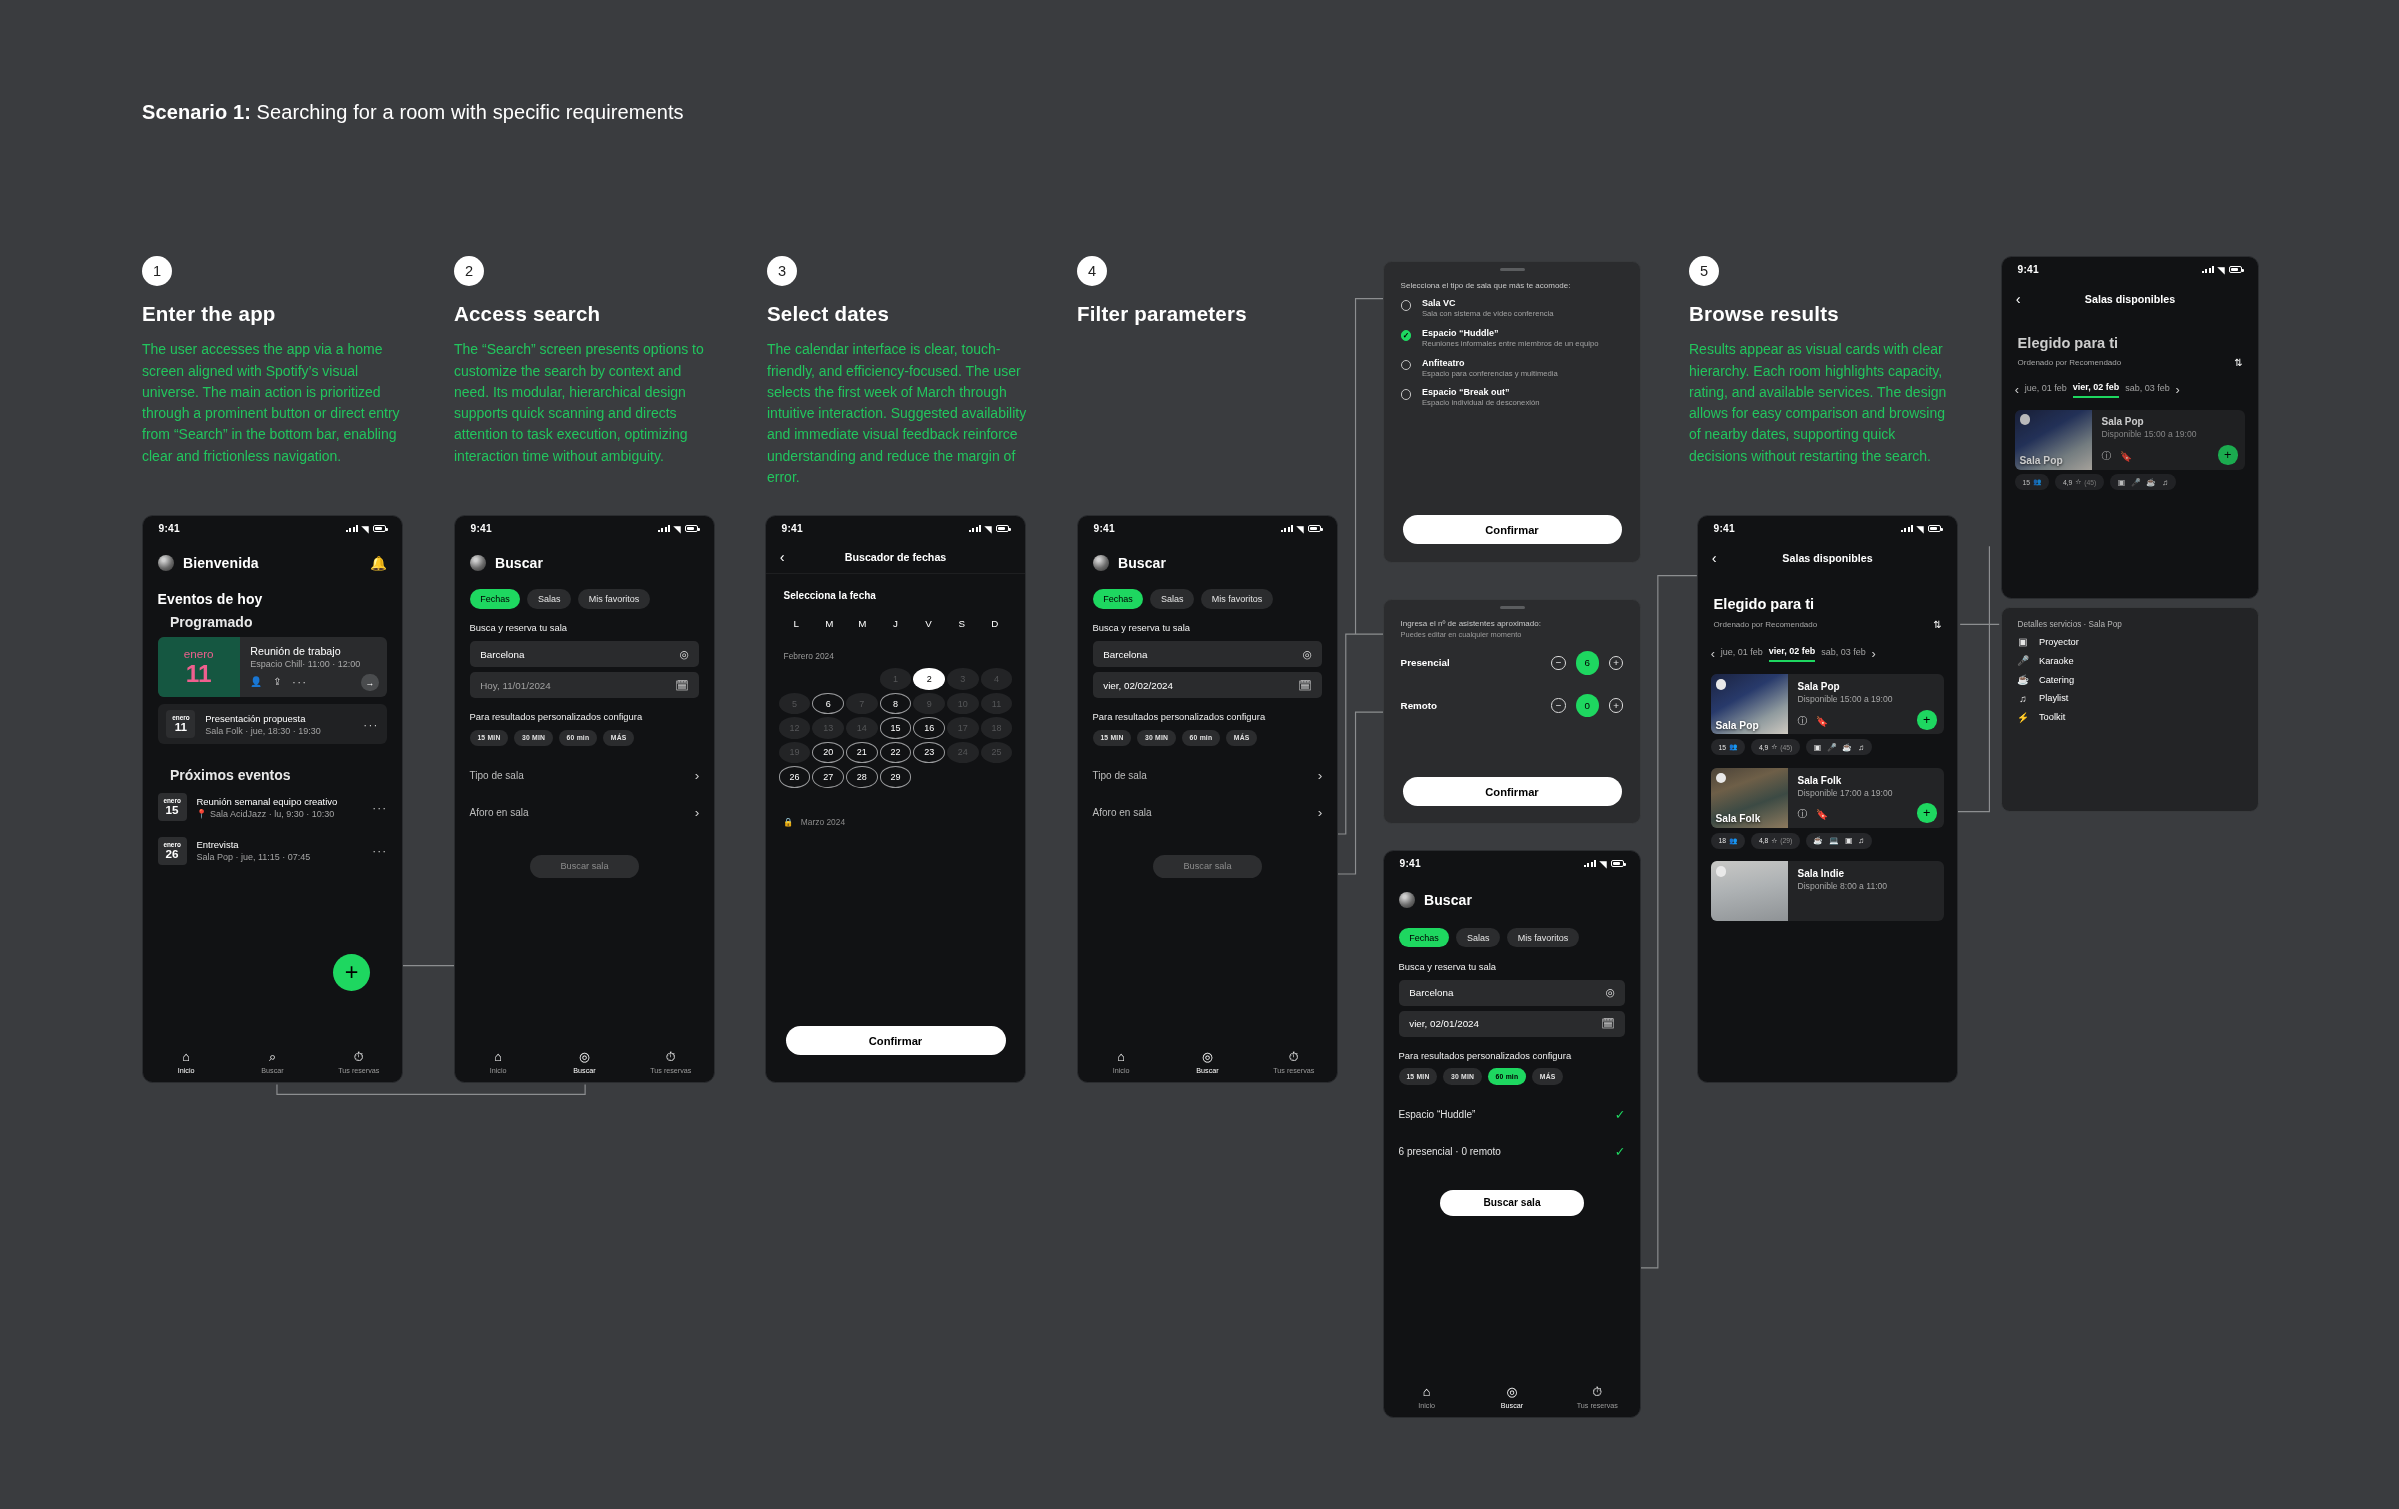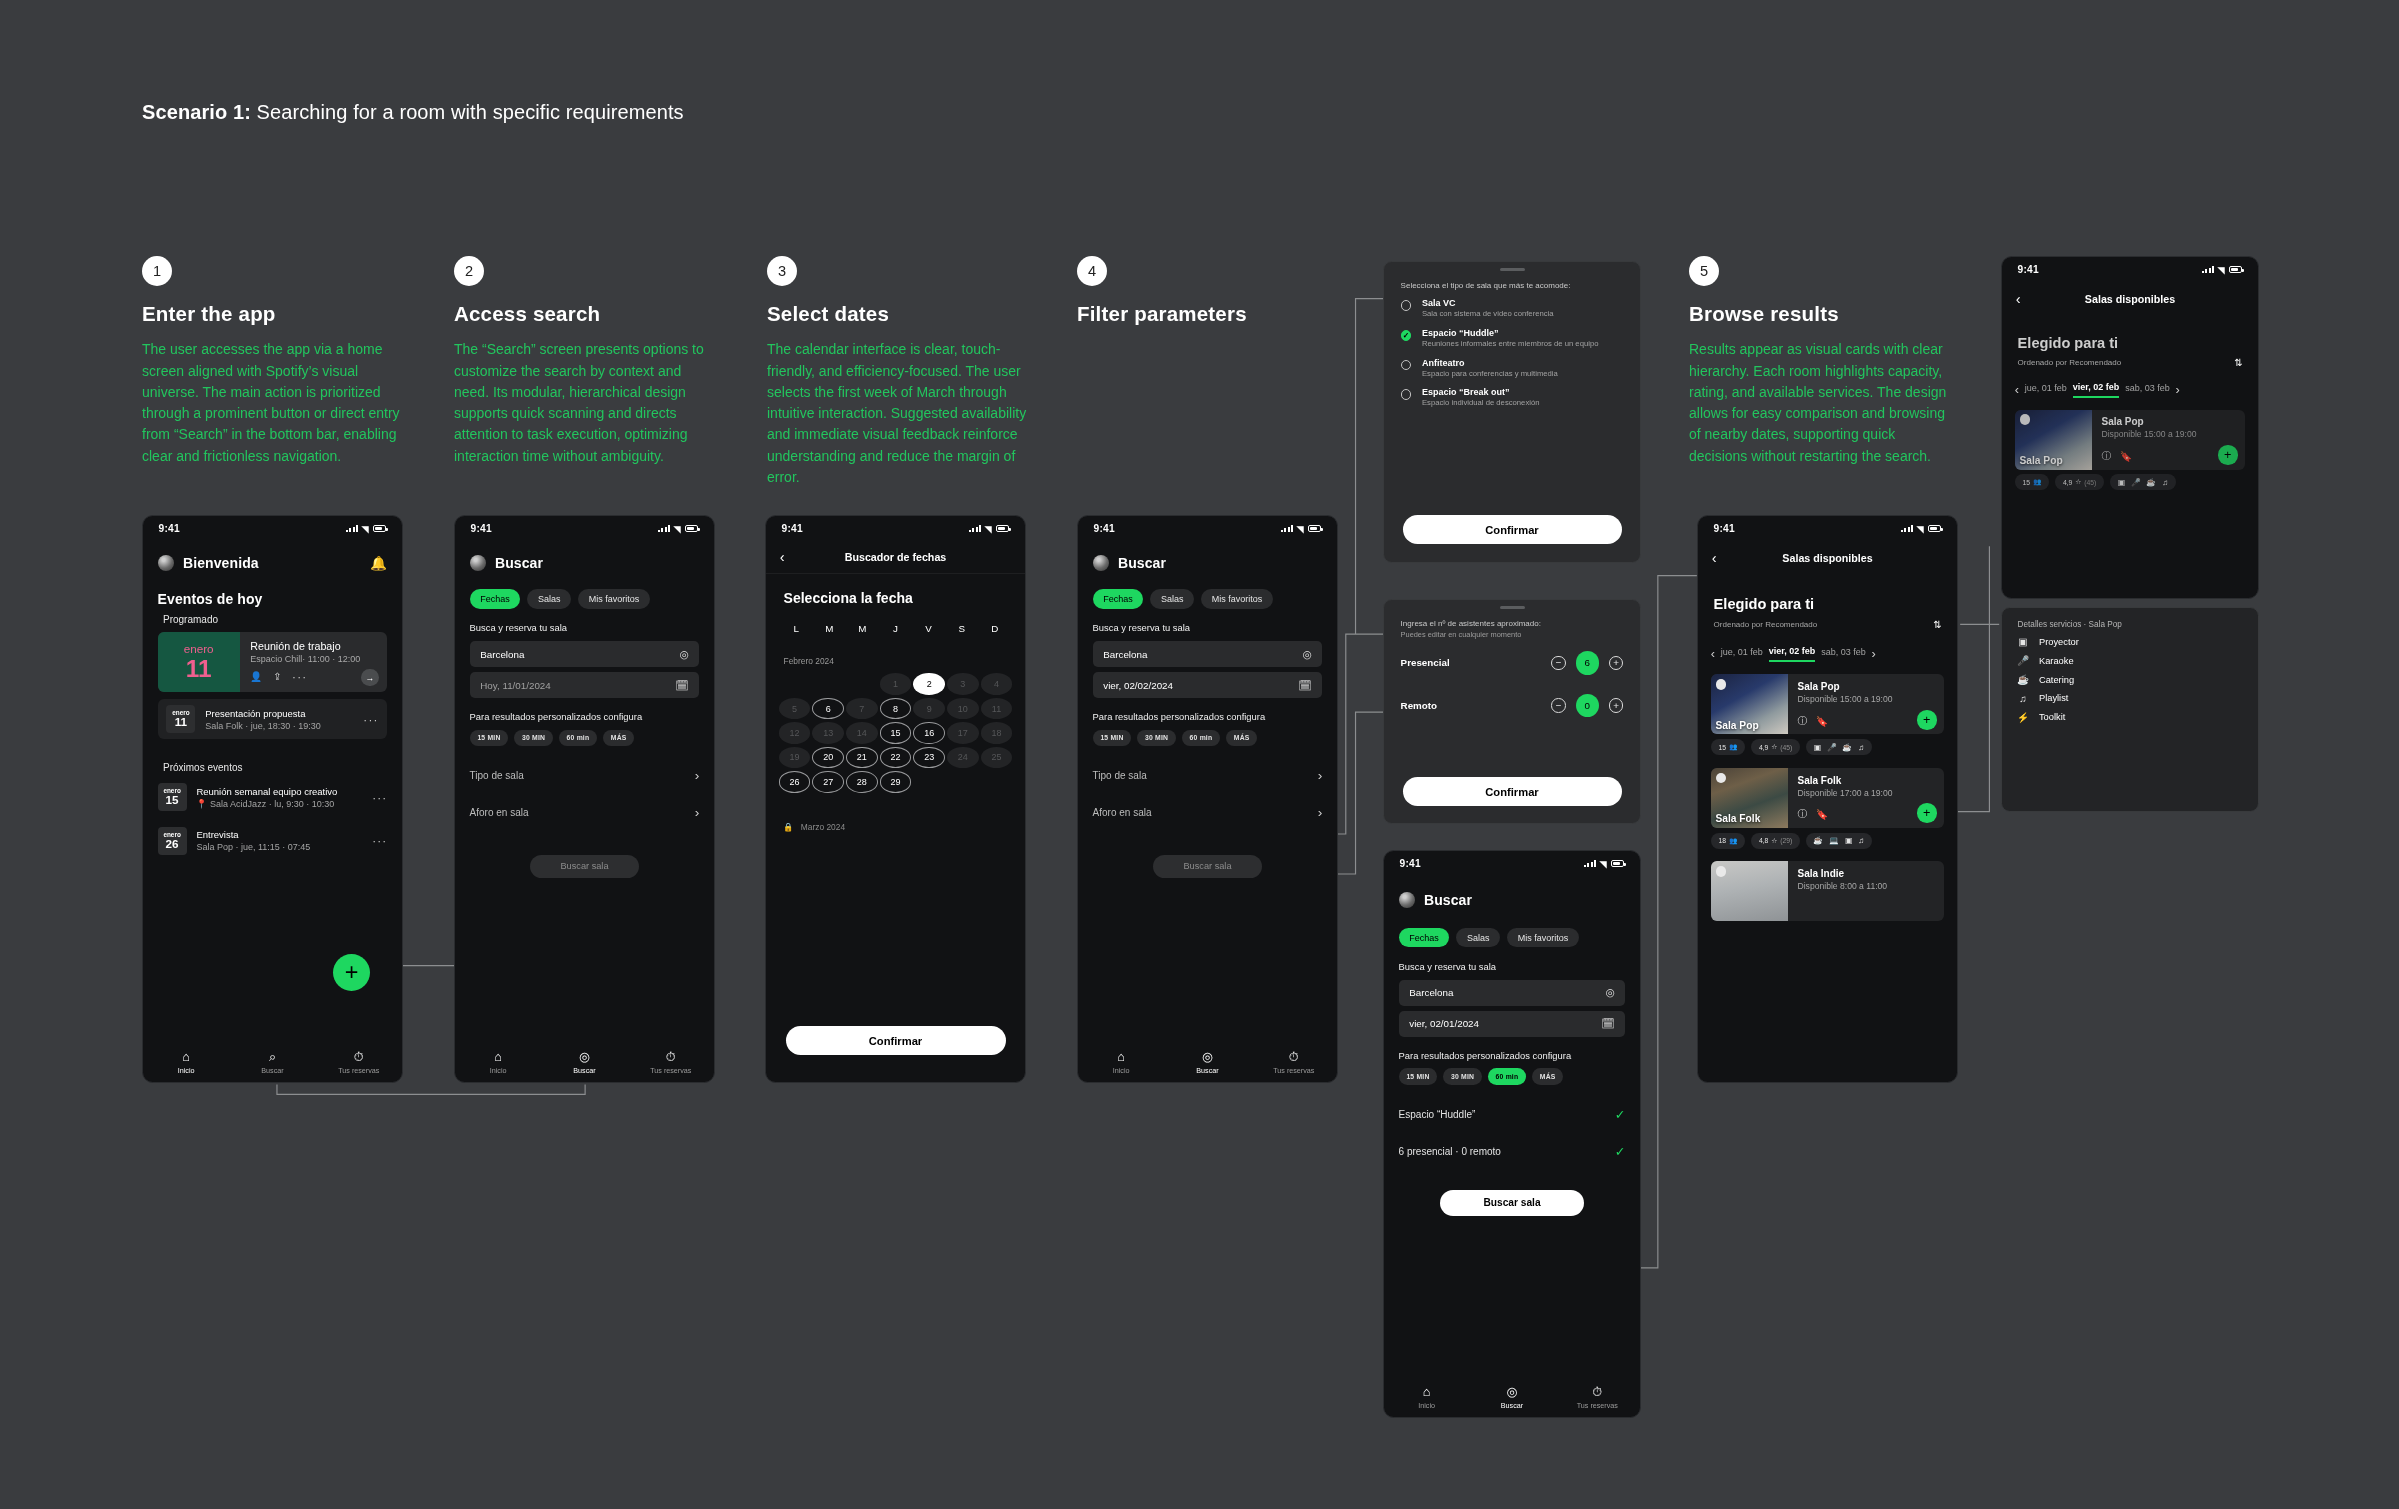--- a/index.html
+++ b/index.html
@@ -48,21 +48,21 @@
   .ph-head { display:flex; align-items:center; padding:0 14.6px; gap:8.8px; }
   .avatar {
     width:16.6px;height:16.6px;border-radius:50%;
     background:radial-gradient(circle at 35% 30%, #cfcfcf 10%, #6a6a6a 55%, #2e2e2e 100%);
     flex:none;
   }
   .ph-title { font-size:14px; font-weight:bold; letter-spacing:0.1px; }
   .bell { margin-left:auto; font-size:13.7px; }
 
   .sec-title { font-size:14px; font-weight:bold; padding:0 14.6px; letter-spacing:0.1px; }
-  .sec-sub { font-size:10px; font-weight:normal; padding:0 20px; color:#e8e8e8; }
+  .sec-sub { font-size:14px; font-weight:bold; padding:0 27px; color:#e8e8e8; }
 
   
   .ev-hero { margin:0 14.6px; display:flex; border-radius:5.9px; overflow:hidden; background:#2a2b2d; height:60px; }
   .ev-hero-date {
     width:82px; background:#14век; background:#155741; display:flex; flex-direction:column;
     align-items:center; justify-content:center; flex:none;
   }
   .ev-hero-mon { font-size:11.7px; color:#ef5f8e; font-weight:normal; line-height:1.1; }
   .ev-hero-day { font-size:24.4px; color:#ef5f8e; font-weight:bold; line-height:1.05; }
   .ev-hero-body { flex:1; padding:7.8px 9.8px 0 10.7px; position:relative; }
@@ -114,21 +114,21 @@
   .row-nav .chev { margin-left:auto; font-size:13.7px; color:#d2d2d2; font-weight:300; }
   .btn-ghost { margin:0 auto; width:109px; height:23.4px; border-radius:19.5px; background:#2d2e30;
                color:#8c8c8c; font-size:9.2px; display:flex; align-items:center; justify-content:center; }
   .btn-white { height:29px; border-radius:19.5px; background:#fff; color:#000; font-size:11.2px;
                font-weight:bold; display:flex; align-items:center; justify-content:center; }
 
   
   .cal-head { height:33px; display:flex; align-items:center; justify-content:center; position:relative;
               font-size:10.7px; font-weight:bold; border-bottom:1px solid #1e1f21; }
   .cal-back { position:absolute; left:13.7px; font-size:14.6px; font-weight:300; }
-  .cal-big { font-size:14px; font-weight:bold; padding:0 17.6px; }
+  .cal-big { font-size:10px; font-weight:bold; padding:0 17.6px; }
   .cal-dow { display:grid; grid-template-columns:repeat(7,1fr); padding:0 13.7px; font-size:9.8px; }
   .cal-dow span { text-align:center; }
   .cal-mon { font-size:8.4px; color:#9a9a9a; padding:0 17.6px; }
   .cal-grid { display:grid; grid-template-columns:repeat(7,1fr); gap:2.9px 2px; padding:0 12.7px; }
   .cd { height:21.5px; display:flex; align-items:center; justify-content:center; font-size:9px;
         border-radius:50%; }
   .cd.dis { background:#232426; color:#555658; }
   .cd.avail { border:1px solid #9a9b9d; color:#fff; }
   .cd.sel { background:#fff; color:#000; font-weight:normal; }
   .cd.empty { background:transparent; }

